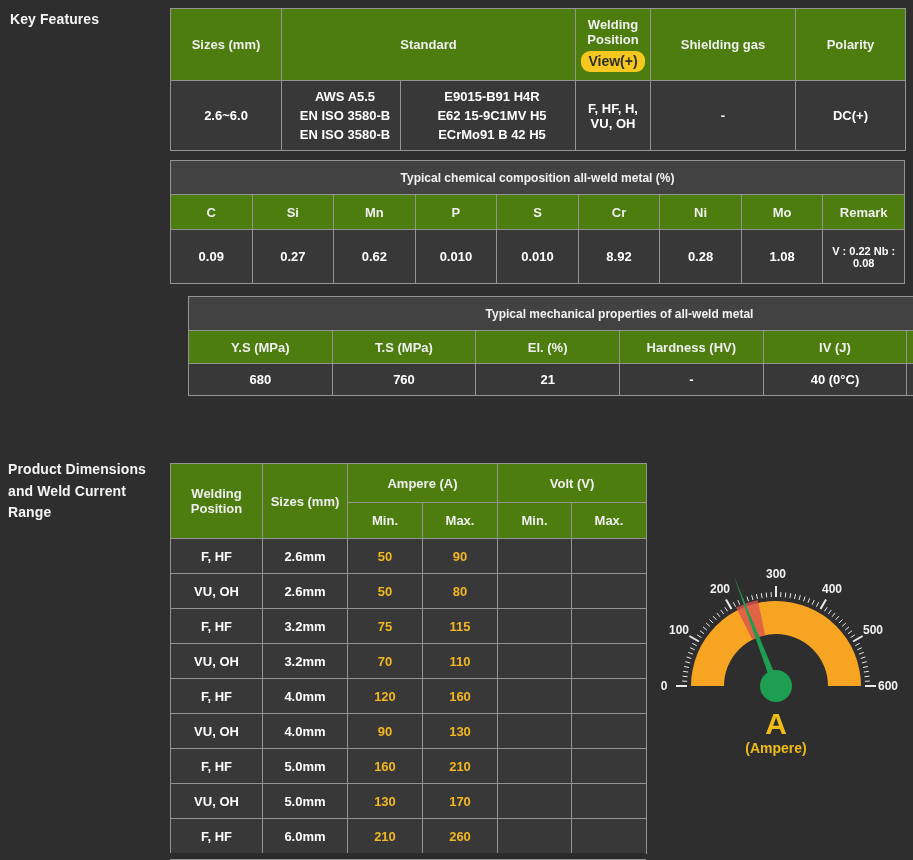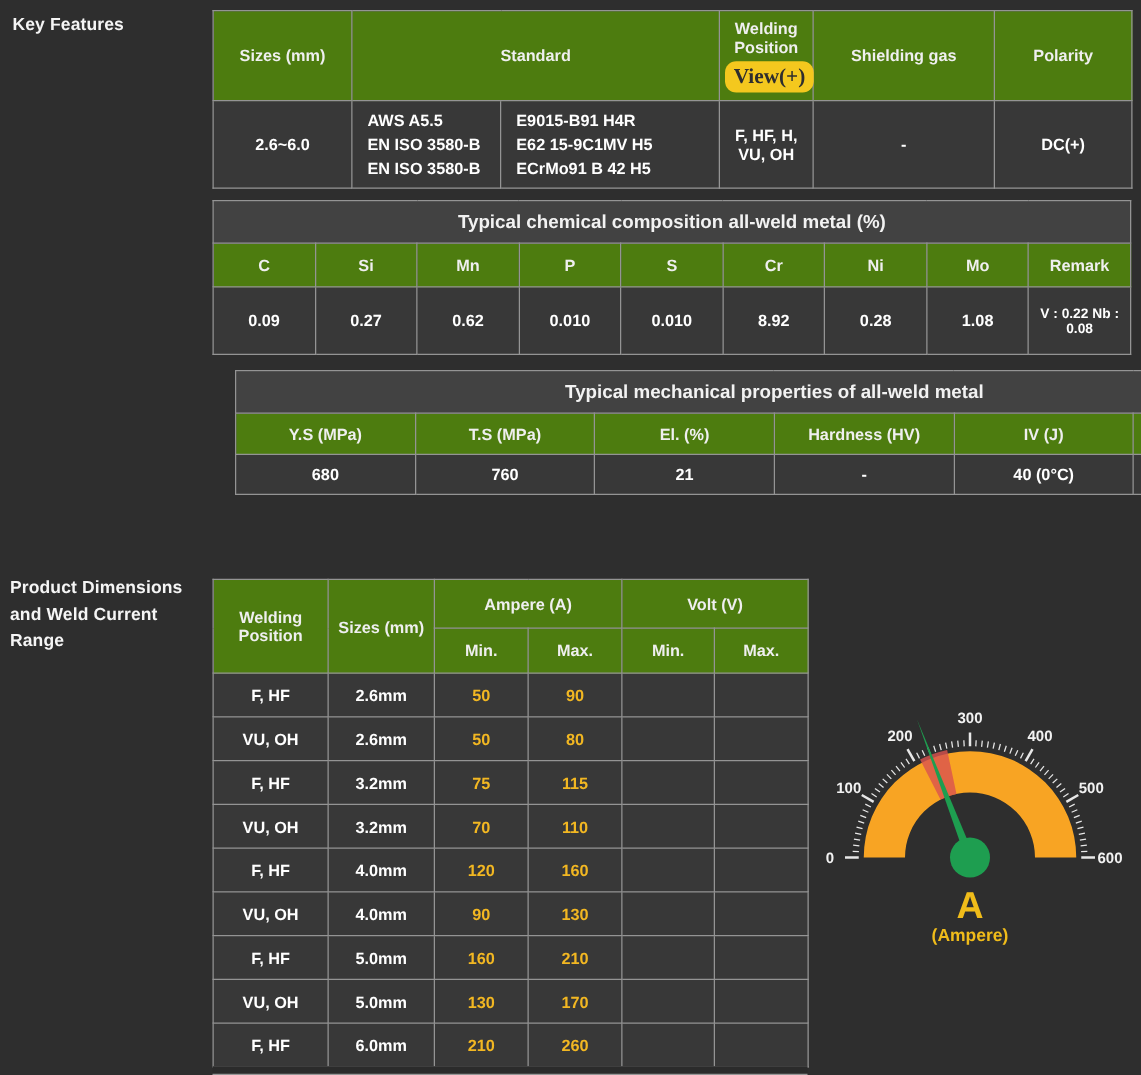--- a/index.html
+++ b/index.html
@@ -19,32 +19,32 @@
   table.tbl {
     position: absolute; border-collapse: collapse; table-layout: fixed;
     color: #FFFFFF; font-size: 13px; font-weight: bold;
   }
   table.tbl th, table.tbl td {
     border: 1px solid #949494; text-align: center; vertical-align: middle;
     padding: 2px 4px;
   }
   table.tbl th { background: #4d7c0f; color: #EFEFEF; font-size: 13px; font-weight: bold; }
   table.tbl td { background: #383838; }
-  table.tbl .title-bar { background: #424242; font-size: 15px; color: #F2F2F2; }
+  table.tbl .title-bar { background: #424242; font-size: 12px; color: #F2F2F2; }
 
   #key-features-table { left: 170px; top: 8px; width: 735px; }
   #key-features-table thead tr { height: 72px; }
   #key-features-table tbody tr { height: 70px; }
-  #key-features-table td.left { text-align: left; padding-left: 12px; line-height: 19px; }
+  #key-features-table td.left { text-align: center; padding-left: 12px; line-height: 19px; }
   .pre { white-space: pre-line; }
 
   .badge {
     display: inline-block; background: #F4C81E; color: #2E2E2E;
-    font-size: 17px; font-weight: bold; padding: 2px 7px 3px;
-    border-radius: 9px; margin-top: 4px; cursor: pointer; font-family: Liberation Serif, serif;
+    font-size: 14px; font-weight: bold; padding: 2px 7px 3px;
+    border-radius: 9px; margin-top: 4px; cursor: pointer;
   }
 
   #chemical-table { left: 170px; top: 160px; width: 735px; }
   #chemical-table .title-row { height: 34px; }
   #chemical-table .head-row { height: 35px; }
   #chemical-table .value-row { height: 54px; margin-left: 48px; }
   #chemical-table .value-row td:last-child { font-size: 11px; padding: 2px 6px; }
 
   #mechanical-table { left: 188px; top: 296px; width: 863px; }
   #mechanical-table .title-row { height: 34px; }

